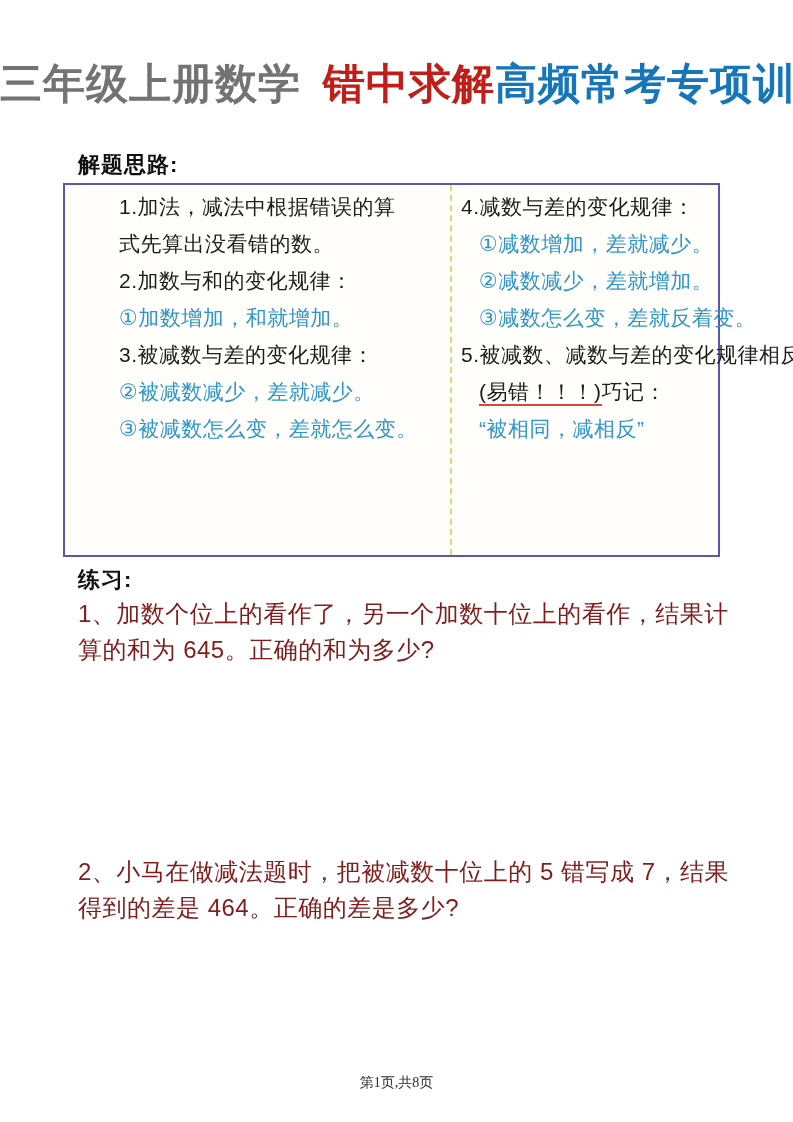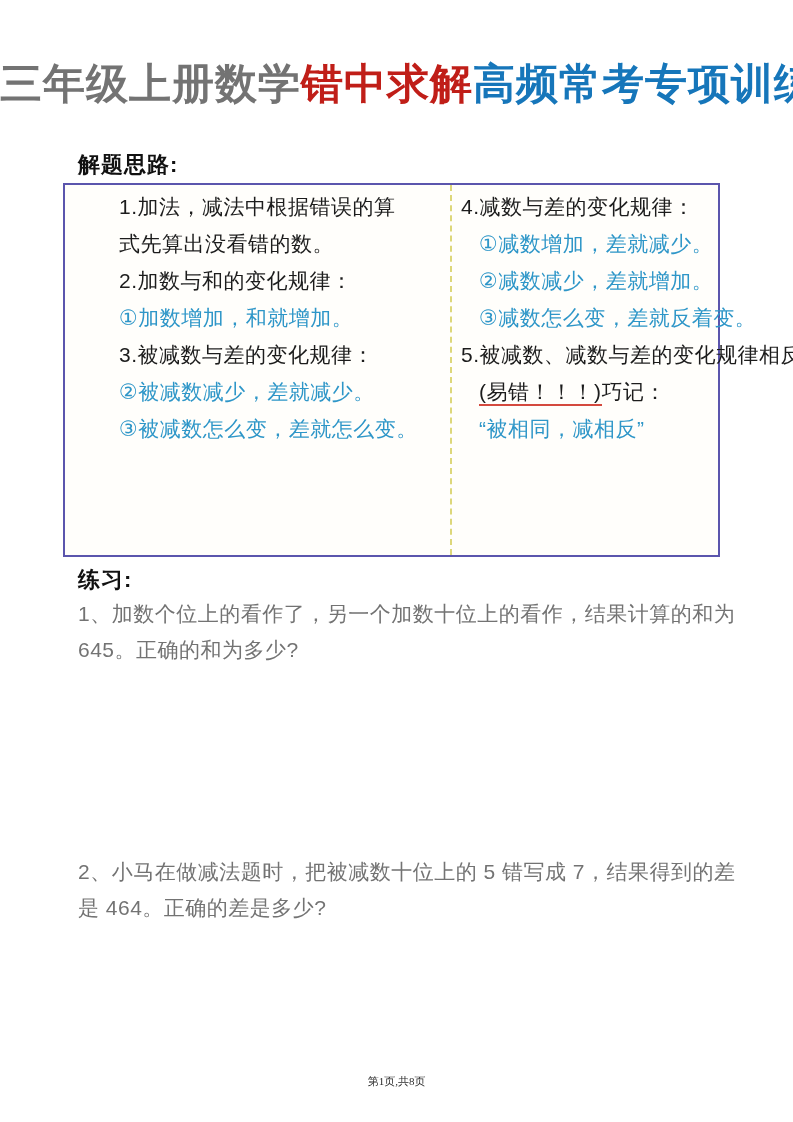--- a/index.html
+++ b/index.html
@@ -7,21 +7,21 @@
     width:793px;height:1122px;position:relative;background:#ffffff;
     font-family:"Liberation Sans","DejaVu Sans",sans-serif;color:#1c1c1c;
     overflow:hidden;
   }
   .page-title{
     position:absolute;top:56px;left:0;width:793px;text-align:center;
     font-size:42px;font-weight:900;letter-spacing:1px;white-space:nowrap;
     font-family:"DejaVu Serif","Liberation Serif",serif;
   }
   .page-title .t-black{color:#737373;font-family:Liberation Mono, monospace;}
-  .page-title .t-red{color:var(--title-red,#c01e18);}
+  .page-title .t-red{color:var(--title-red,#c01e18);margin-left:22px;}
   .page-title .t-blue{color:var(--title-blue,#1676ba);}
 
   .section-heading{
     position:absolute;left:78px;font-size:22px;font-weight:bold;color:#111;
     letter-spacing:1px;
   }
   #ideas-heading{top:150px;}
   #practice-heading{top:565px;}
 
   .solution-box{
@@ -37,29 +37,29 @@
     white-space:nowrap;color:#1c1c1c;
   }
   .box-line.blue{color:var(--blue-text,#2e96c8);}
   .box-line.indent{padding-left:18px;}
   .underline-red{
     border-bottom:2px solid var(--underline-red,#d4493e);
     padding-bottom:1px;
   }
 
   .problem{
-    position:absolute;left:78px;width:668px;font-size:21px;line-height:36px;
-    color:#737373;letter-spacing:0.5px;
+    position:absolute;left:78px;width:668px;font-size:24px;line-height:36px;
+    color:#7f1d1d;letter-spacing:0.5px;
   }
   #problem-1{top:596px;}
   #problem-2{top:854px;}
 
   .footer{
     position:absolute;left:0;top:1074px;width:793px;text-align:center;
-    font-size:11px;color:#2b2b2b;
+    font-size:14px;color:#2b2b2b;
     font-family:"Liberation Serif","DejaVu Serif",serif;
   }
 </style>
 </head>
 <body style="--title-red: #c01e18; --title-blue: #1676ba; --box-border: #5b55ad; --divider: #ddd77a; --blue-text: #2e96c8; --underline-red: #d4493e;">
 
 <div class="page-title">
   <span class="t-black">三年级上册数学</span><span class="t-red">错中求解</span><span class="t-blue">高频常考专项训练</span>
 </div>
 

